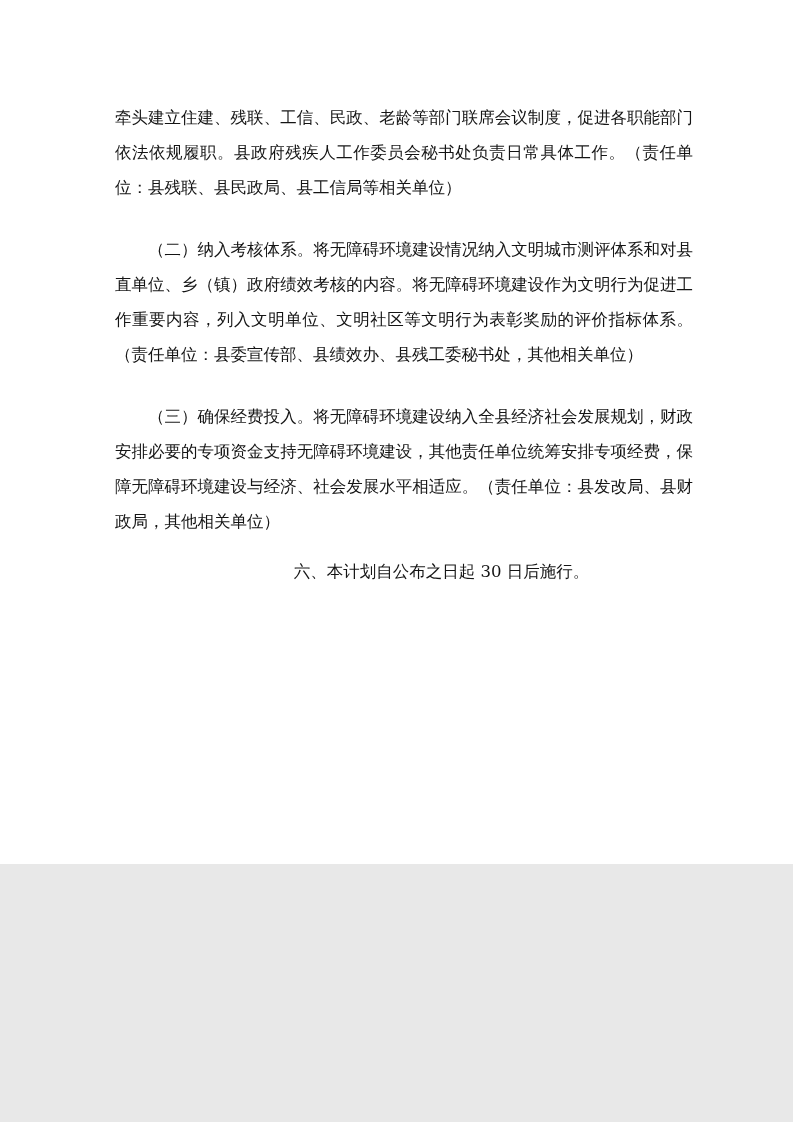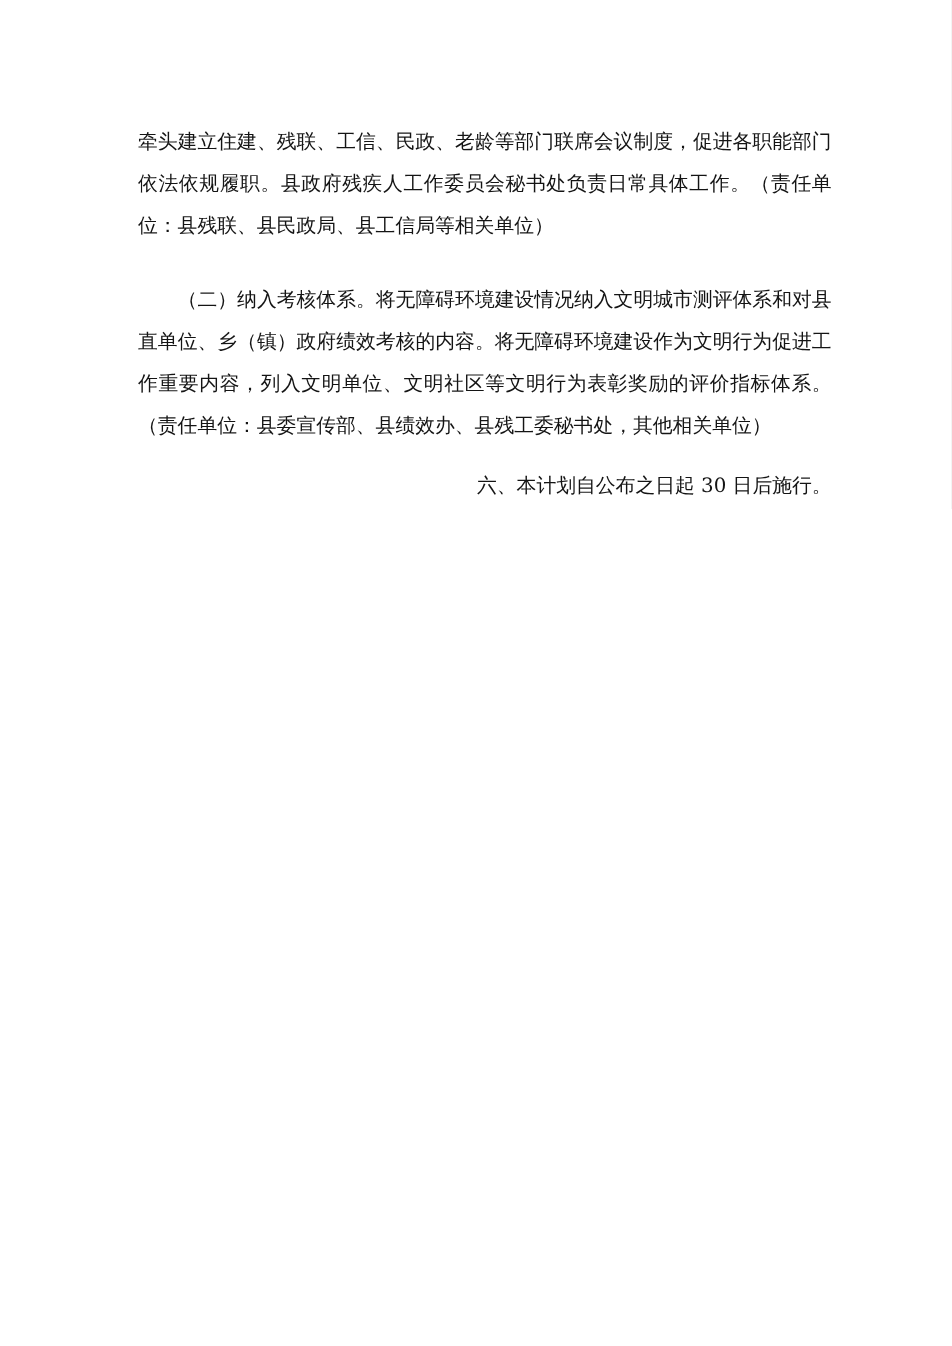--- a/index.html
+++ b/index.html
@@ -3,21 +3,21 @@
 <meta charset="utf-8">
 <style>
   html, body {
     margin: 0;
     padding: 0;
     background: #e8e8e8;
   }
   .page {
     position: relative;
     width: 793px;
-    height: 1122px;
+    height: 864px;
     background: #ffffff;
     margin: 0 auto;
     overflow: hidden;
     font-family: "DejaVu Serif", "Liberation Serif", serif;
   }
   .content {
     position: absolute;
     left: 115px;
     top: 100px;
     width: 578px;
@@ -31,21 +31,21 @@
     text-justify: inter-ideograph;
     letter-spacing: 0;
     word-break: break-all;
   }
   .para.indented {
     text-indent: 33px;
     margin-top: 27px;
   }
   .para.closing {
     text-indent: 75px;
-    text-align: right;
+    text-align: center;
     margin-bottom: 0;
   }
   .page-number {
     position: absolute;
     top: 1024px;
     left: 0;
     width: 793px;
     text-align: center;
     font-size: 14px;
     line-height: 18px;
@@ -53,16 +53,17 @@
     font-family: "Liberation Serif", "DejaVu Serif", serif;
   }
 </style>
 </head>
 <body>
 
 <div class="page">
   <div class="content">
     <p class="para">牵头建立住建、残联、工信、民政、老龄等部门联席会议制度，促进各职能部门依法依规履职。县政府残疾人工作委员会秘书处负责日常具体工作。（责任单位：县残联、县民政局、县工信局等相关单位）</p>
     <p class="para indented">（二）纳入考核体系。将无障碍环境建设情况纳入文明城市测评体系和对县直单位、乡（镇）政府绩效考核的内容。将无障碍环境建设作为文明行为促进工作重要内容，列入文明单位、文明社区等文明行为表彰奖励的评价指标体系。（责任单位：县委宣传部、县绩效办、县残工委秘书处，其他相关单位）</p>
+    <p class="para indented">（三）确保经费投入。将无障碍环境建设纳入全县经济社会发展规划，财政安排必要的专项资金支持无障碍环境建设，其他责任单位统筹安排专项经费，保障无障碍环境建设与经济、社会发展水平相适应。（责任单位：县发改局、县财政局，其他相关单位）</p>
     <p class="para closing">六、本计划自公布之日起 30 日后施行。</p>
   </div>
 
 </div>
 
 </body></html>

